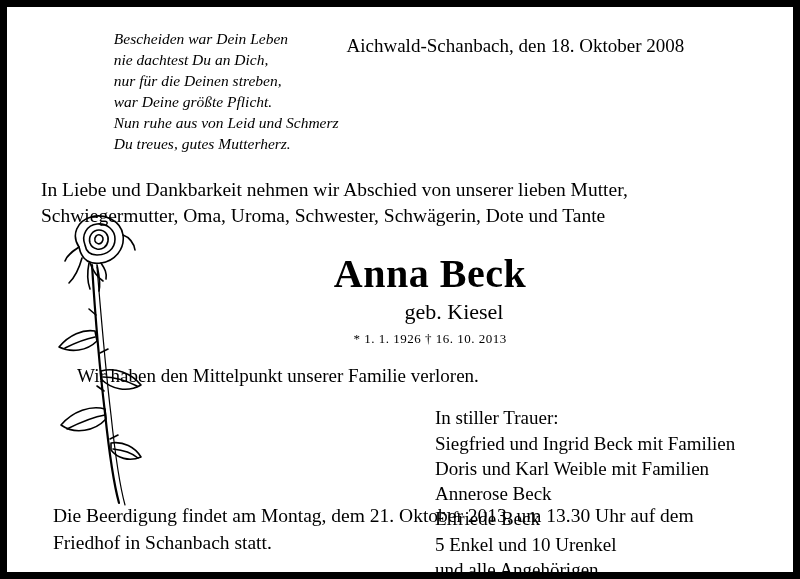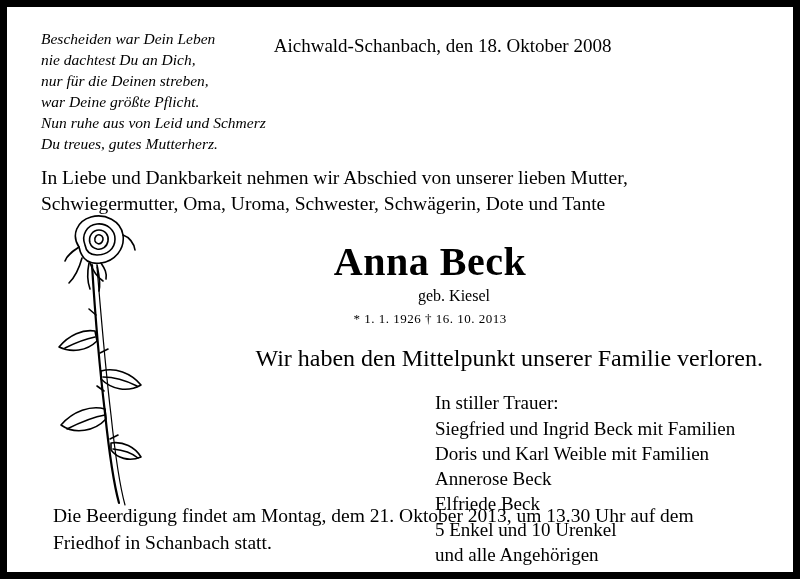--- a/index.html
+++ b/index.html
@@ -26,75 +26,75 @@
     position: relative;
     width: 100%;
     height: 100%;
     box-sizing: border-box;
     padding: 22px 30px 14px 30px;
   }
 
   
   .top-row {
     display: flex;
-    justify-content: flex-start;
+    justify-content: center;
     align-items: flex-start;
     gap: 8px;
   }
   .verse {
     font-style: italic;
     font-size: 15.5px;
     line-height: 1.35;
     white-space: pre-line;
     padding-left: 4px;
   }
   .place-date {
     font-size: 19px;
     padding-right: 6px;
     padding-top: 6px;
     white-space: nowrap;
   }
 
   
   .intro {
-    margin-top: 10px;
+    margin-top: 22px;
     font-size: 19.5px;
     line-height: 1.35;
     padding-left: 4px;
     max-width: 745px;
   }
 
   
   .name-block {
     margin-top: 22px;
     text-align: center;
     padding-left: 60px;
   }
   .name {
     font-size: 40px;
     font-weight: bold;
     letter-spacing: 0.5px;
     line-height: 1.15;
   }
   .born-name {
-    font-size: 16px;
+    font-size: 22px;
     margin-top: 2px;
     padding-left: 48px;
   }
   .dates {
     font-size: 13px;
     margin-top: 6px;
     letter-spacing: 0.5px;
   }
 
   
   .loss-line {
     margin-top: 18px;
-    font-size: 24px;
-    text-align: right;
+    font-size: 19px;
+    text-align: left;
     padding-left: 40px;
   }
 
   
   .mourners {
     margin-top: 18px;
     font-size: 19px;
     line-height: 1.32;
     padding-left: 398px;
   }

